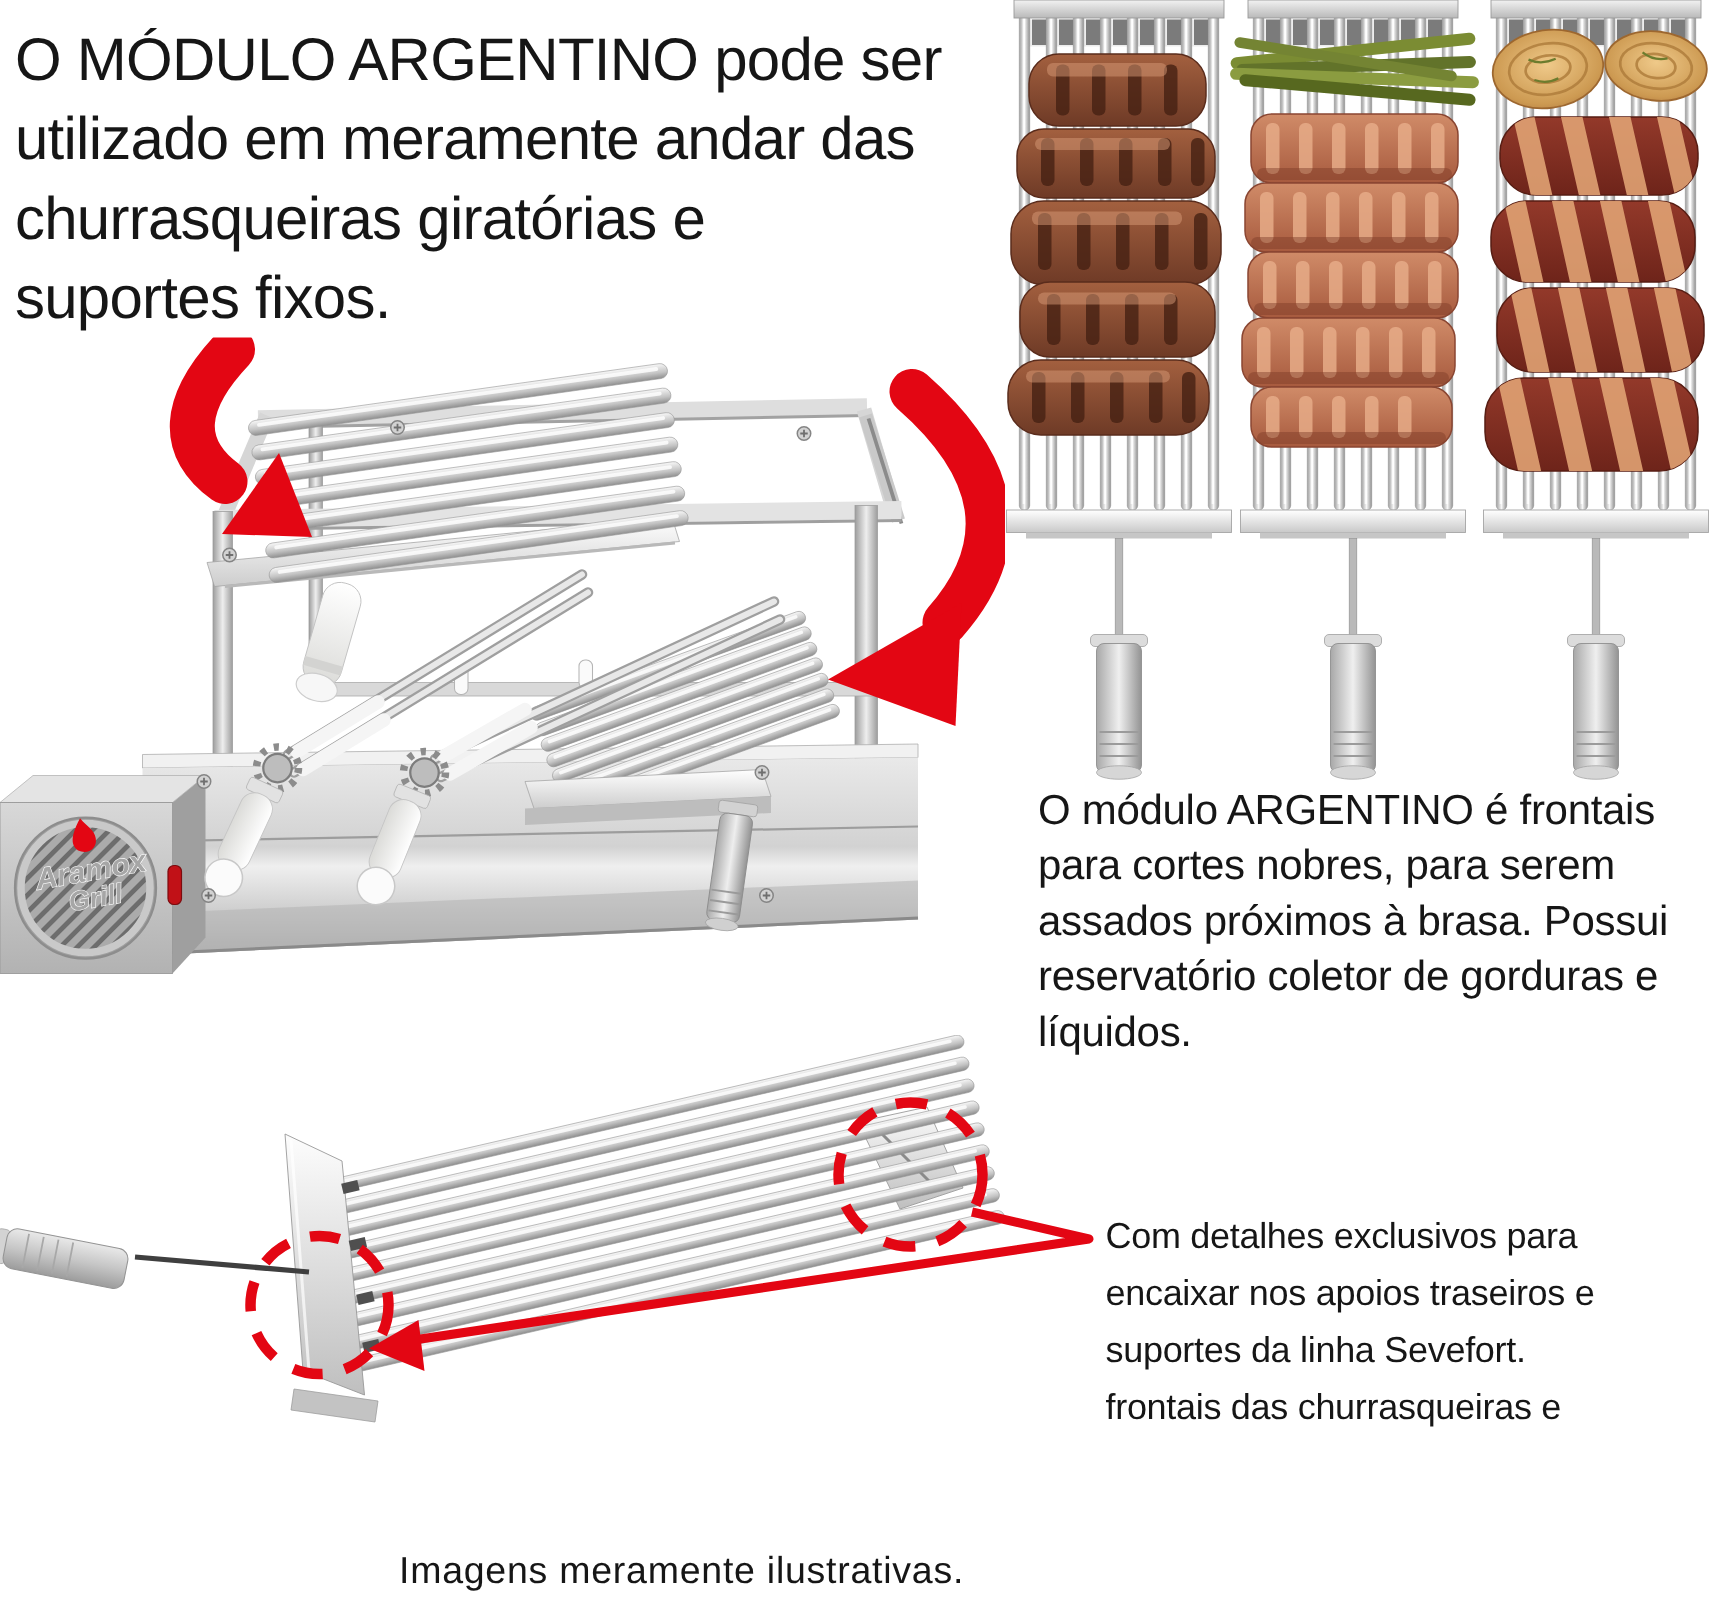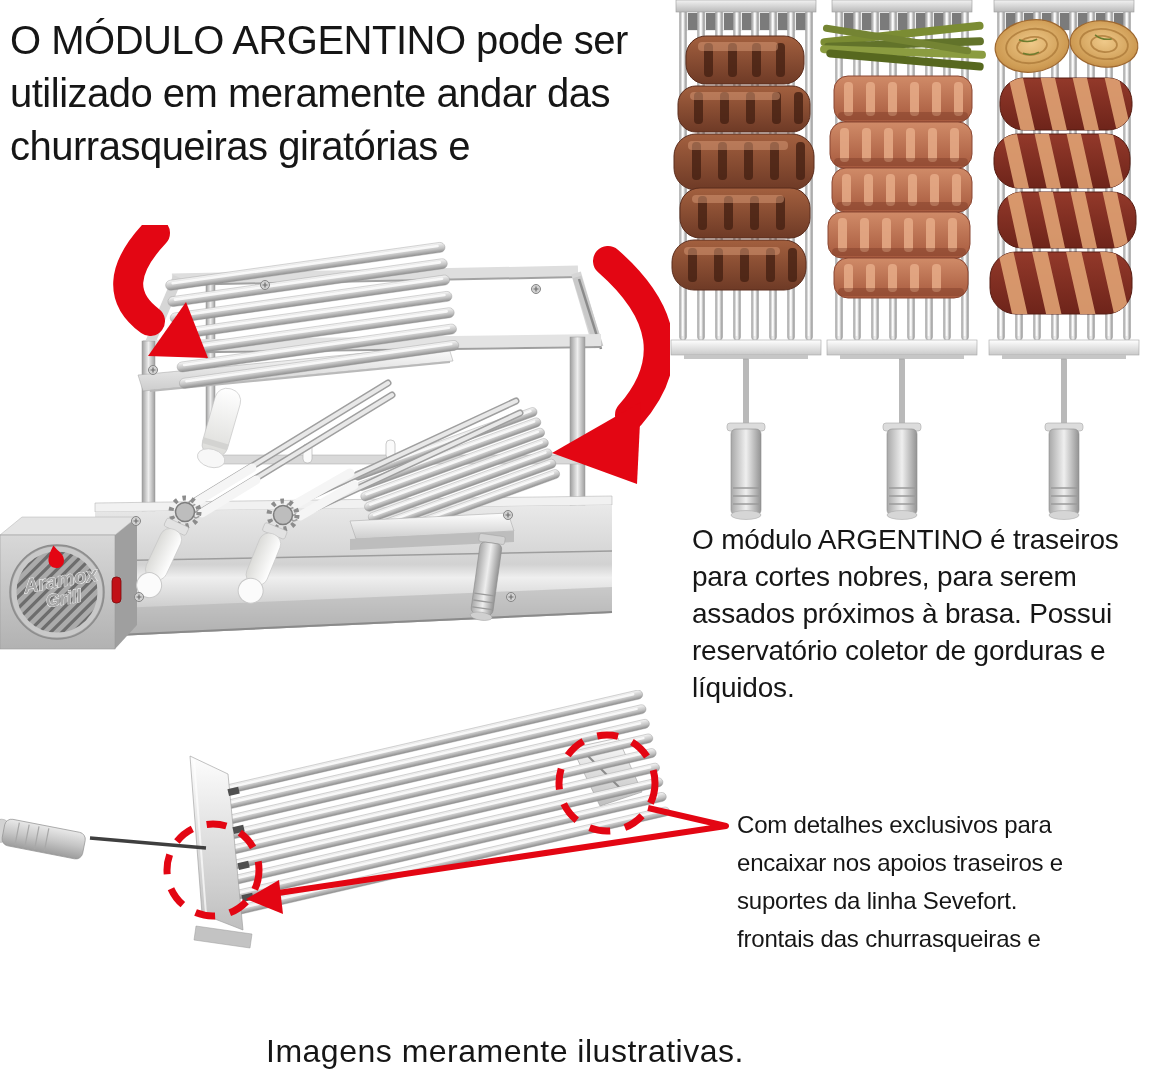--- a/index.html
+++ b/index.html
@@ -3,36 +3,37 @@
 <meta charset="utf-8">
 <style>
   html,body{margin:0;padding:0;background:#fff;}
   #canvas{position:relative;width:1150px;height:1078px;background:#fff;overflow:hidden;
           font-family:"Liberation Sans",sans-serif;color:var(--text_dark,#161616);}
   .abs{position:absolute;}
   .line{white-space:nowrap;}
   .hero{left:10px;top:14px;font-size:40px;line-height:53px;letter-spacing:-0.5px;}
   .rtext{left:692px;top:521px;font-size:28px;line-height:37px;letter-spacing:-0.2px;}
   .dtext{left:737px;top:806px;font-size:24px;line-height:38px;letter-spacing:-0.2px;}
-  .caption{left:266px;top:1033px;font-size:32px;letter-spacing:0.5px;}
+  .caption{left:266px;top:1033px;font-size:25px;letter-spacing:0.5px;}
   .acc-f{fill:var(--accent_red,#e30613);}
   .acc-s{stroke:var(--accent_red,#e30613);}
   .brandtxt{font-family:"Liberation Sans",sans-serif;font-style:italic;font-weight:700;
             fill:var(--brand_gray,#a6a6a6);stroke:#ffffff;stroke-width:.8;paint-order:stroke;}
   svg{display:block;}
 </style>
 </head>
 <body>
 
 <div id="canvas">
 
   <div class="abs hero">
     <div class="line">O MÓDULO ARGENTINO pode ser</div>
     <div class="line">utilizado em meramente andar das</div>
     <div class="line">churrasqueiras giratórias e</div>
+    <div class="line">suportes fixos.</div>
   </div>
 
   <svg class="abs" style="left:0;top:225px" width="670" height="440" viewBox="0 0 670 440">
     <defs>
       <linearGradient id="a-htg" x1="0" y1="0" x2="0" y2="1">
         <stop offset="0" stop-color="#f8f8f8"></stop>
           <stop offset=".6" stop-color="#c3c3c3"></stop>
           <stop offset="1" stop-color="#8f8f8f"></stop>
       </linearGradient>
       <linearGradient id="a-pl" x1="0" y1="0" x2="0" y2="1">
@@ -419,21 +420,21 @@
       <g clip-path="url(#b-c3)" stroke="#e0a274" stroke-width="14" opacity=".9">
         <path d="M342 184 L358 258 M374 184 L390 258 M406 184 L422 258 M438 184 L454 258"></path>
       </g>
       <g clip-path="url(#b-c4)" stroke="#e0a274" stroke-width="15" opacity=".9">
         <path d="M334 244 L352 324 M368 244 L386 324 M402 244 L420 324 M436 244 L454 324"></path>
       </g>
     </g>
   </svg>
 
   <div class="abs rtext">
-    <div class="line">O módulo ARGENTINO é traseiros</div>
+    <div class="line">O módulo ARGENTINO é frontais</div>
     <div class="line">para cortes nobres, para serem</div>
     <div class="line">assados próximos à brasa. Possui</div>
     <div class="line">reservatório coletor de gorduras e</div>
     <div class="line">líquidos.</div>
   </div>
 
   <svg class="abs" style="left:0;top:690px" width="745" height="330" viewBox="0 0 745 330">
     <defs>
       <linearGradient id="c-tg" x1="0" y1="0" x2="0" y2="1">
         <stop offset="0" stop-color="#f8f8f8"></stop>

